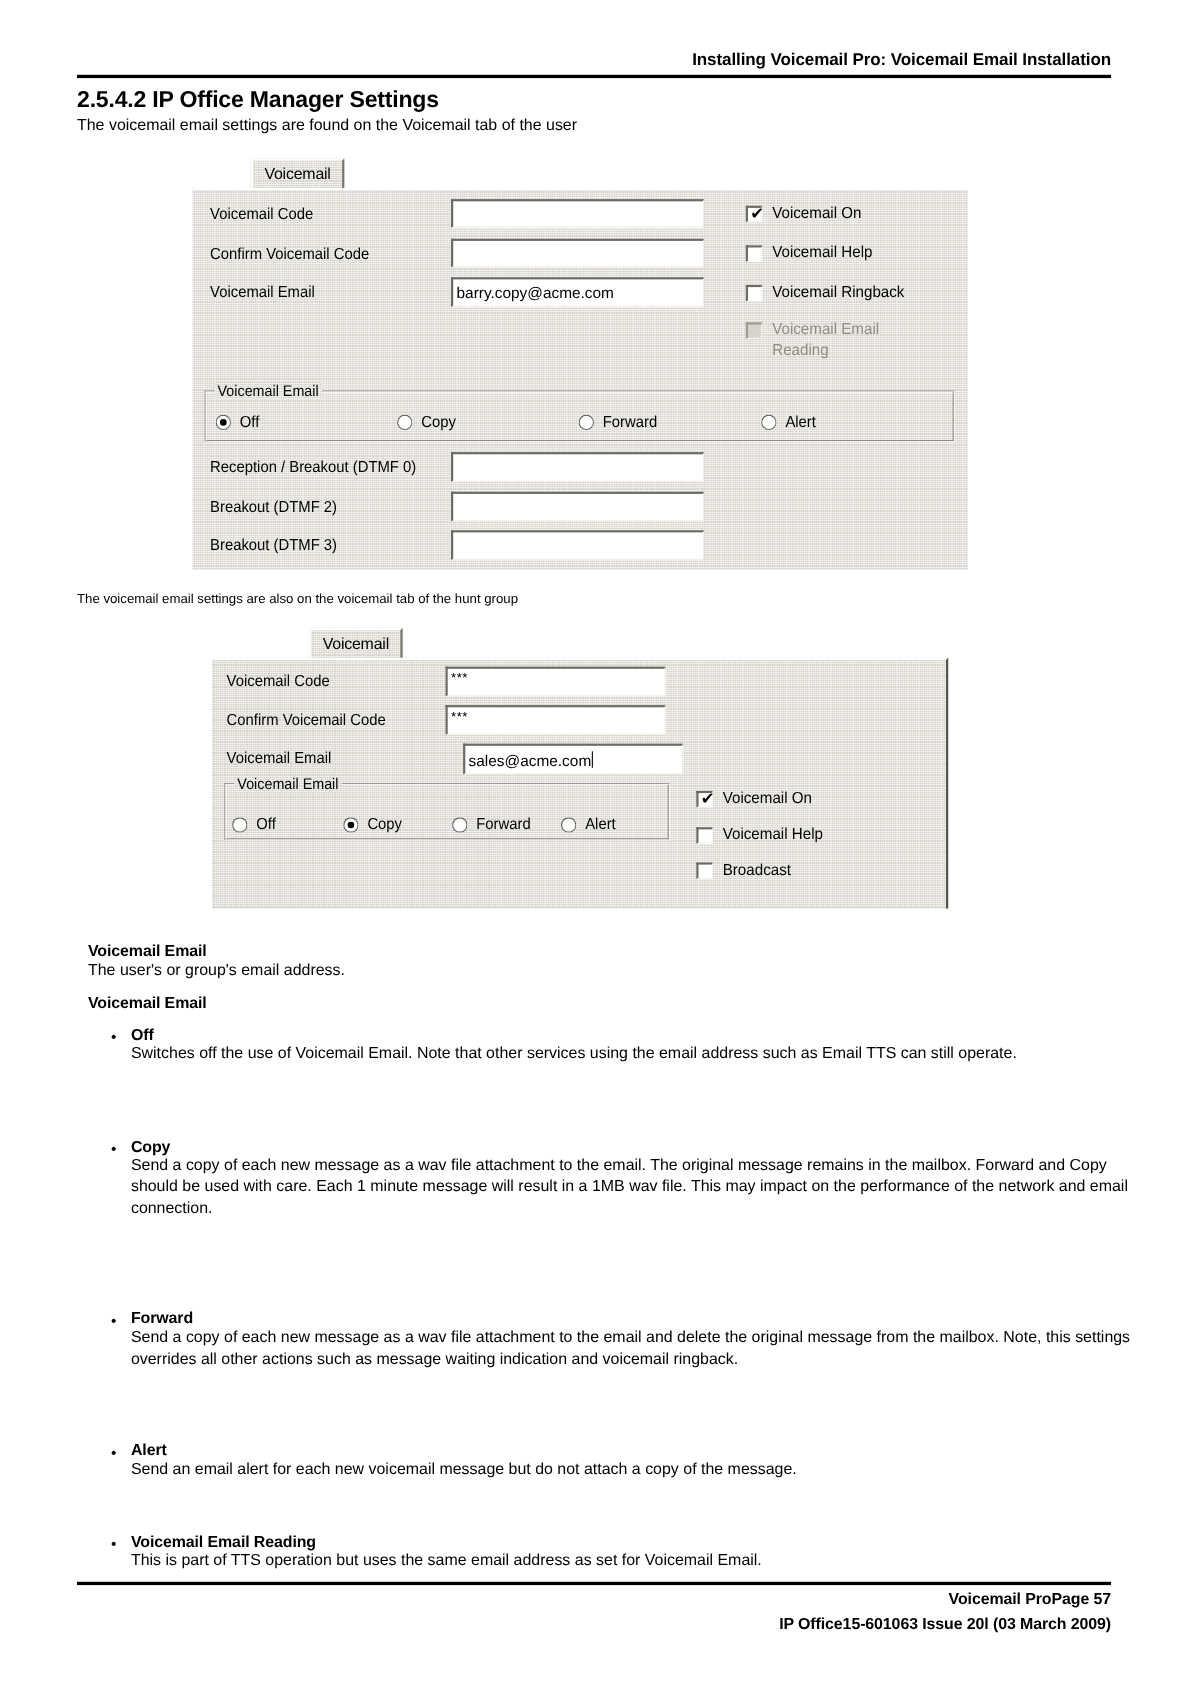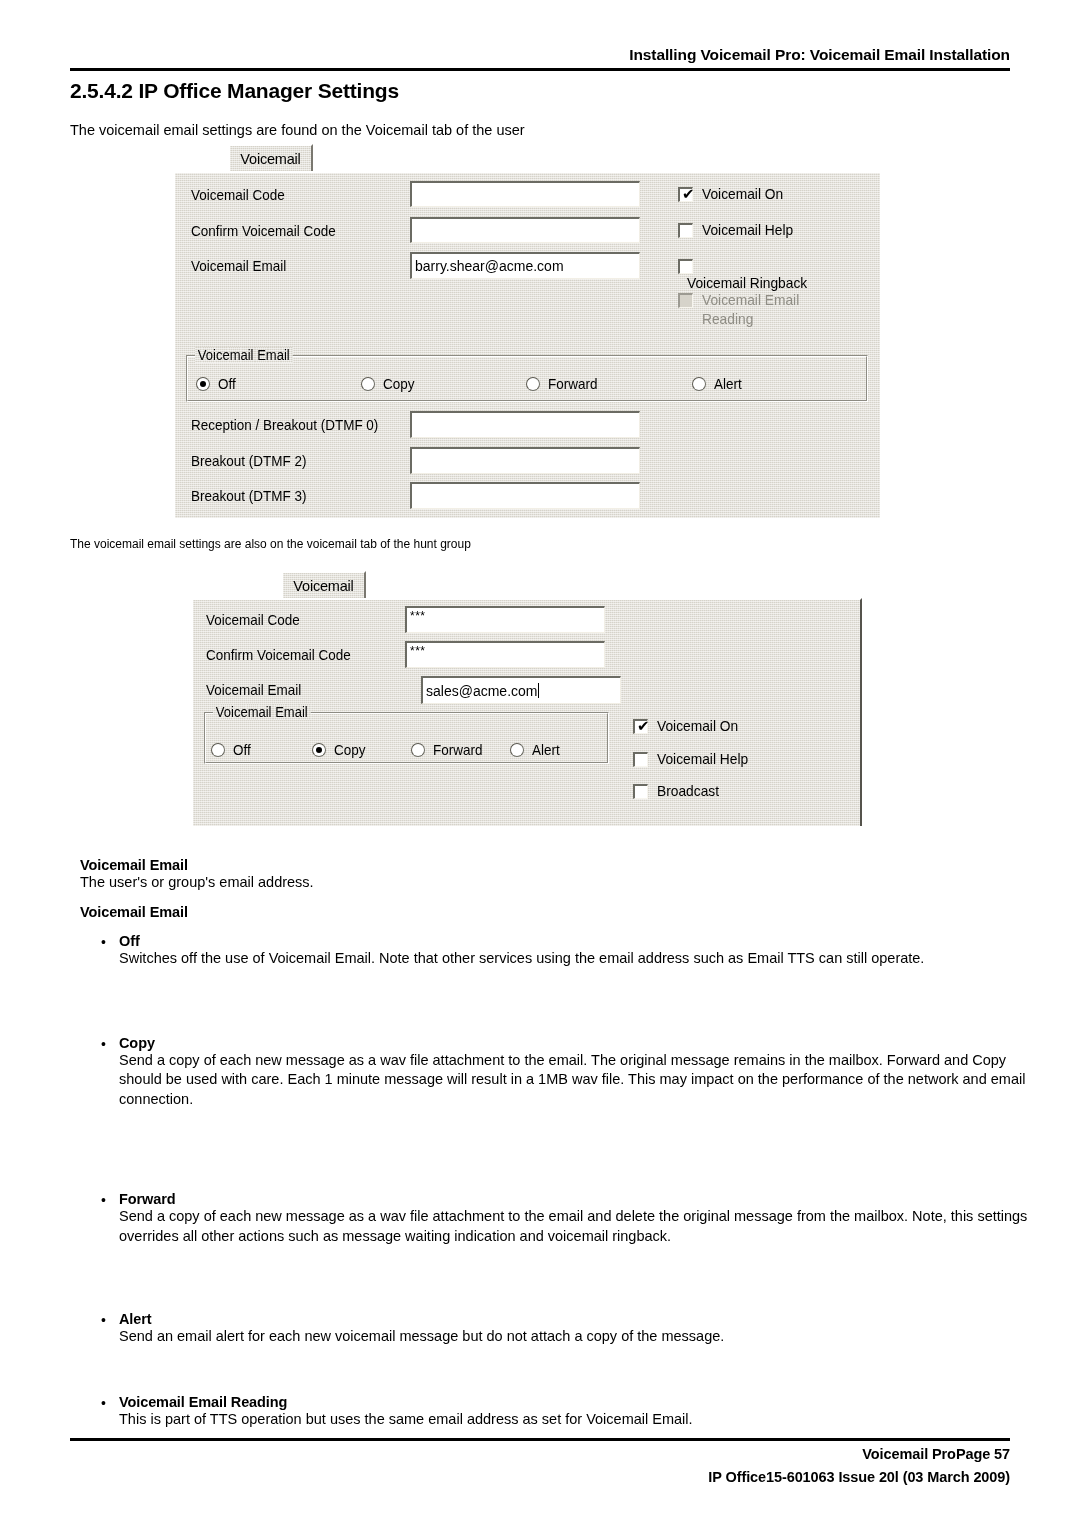--- a/index.html
+++ b/index.html
@@ -49,21 +49,20 @@
     left: 70px; top: 79px;
     font-size: 21px;
     font-weight: bold;
     letter-spacing: -0.2px;
   }
   .intro-1 {
     position: absolute;
     left: 70px; top: 104px;
     font-size: 14.5px;
     line-height: 20px;
-    margin-top: 16px;
   }
   .intro-2 {
     position: absolute;
     left: 70px; top: 534px;
     font-size: 12px;
     line-height: 20px;
   }
 
   
   .win-surface {
@@ -305,35 +304,35 @@
 
     <div class="dlg-panel win-surface" style="left:175px; top:171px; width:705px; height:347px;"></div>
 
     <div class="dlg-label" style="left:191px; top:187px;">Voicemail Code</div>
     <div class="dlg-input" style="left:410px; top:181px; width:230px; height:26px;"></div>
 
     <div class="dlg-label" style="left:191px; top:223px;">Confirm Voicemail Code</div>
     <div class="dlg-input" style="left:410px; top:217px; width:230px; height:26px;"></div>
 
     <div class="dlg-label" style="left:191px; top:258px;">Voicemail Email</div>
-    <div class="dlg-input" style="left:410px; top:252px; width:230px; height:27px;">barry.shear@acme.com</div>
+    <div class="dlg-input" style="left:410px; top:252px; width:230px; height:27px;">barry.copy@acme.com</div>
 
     <div class="cb-row" style="left:678px; top:185px;">
       <span class="cb-box">
           <span class="cb-check">✔</span>
         </span>
       <span class="cb-text">Voicemail On</span>
     </div>
 
     <div class="cb-row" style="left:678px; top:221px;">
       <span class="cb-box"></span>
       <span class="cb-text">Voicemail Help</span>
     </div>
 
-    <div class="cb-row" style="left:678px; top:257px;flex-direction:column;">
+    <div class="cb-row" style="left:678px; top:257px;">
       <span class="cb-box"></span>
       <span class="cb-text">Voicemail Ringback</span>
     </div>
 
     <div class="cb-row" style="left:678px; top:291px; width:150px;">
       <span class="cb-box disabled"></span>
       <span class="cb-text disabled">Voicemail Email Reading</span>
     </div>
 
     <div class="groupbox" style="left:186px; top:355px; width:682px; height:47px;">

